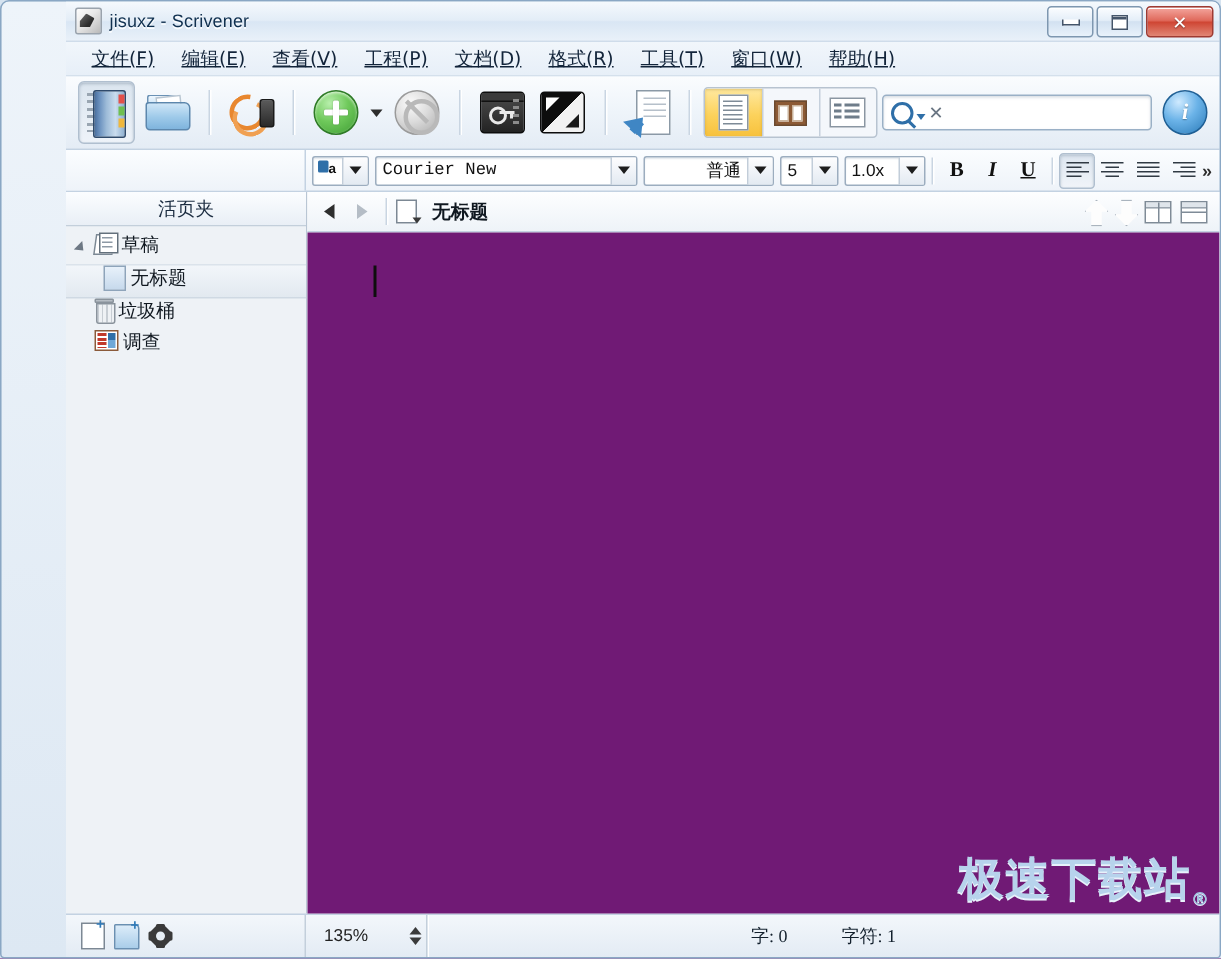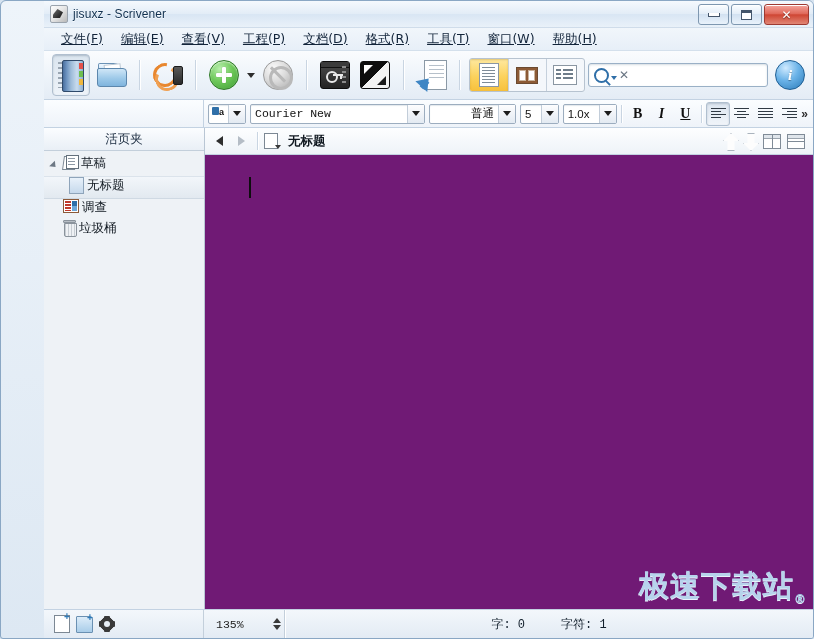--- a/index.html
+++ b/index.html
@@ -298,28 +298,28 @@
   .ic-newfld{width:15px;height:15px;background:linear-gradient(to bottom,#dcecf9,#a9cde9);border:1px solid #6a90b2;position:relative;border-radius:1px 3px 1px 1px;}
   .ic-gear{width:16px;height:16px;position:relative;}
   .ic-gear .g1{position:absolute;left:0;top:5px;width:16px;height:6px;background:#3a3a3a;border-radius:1px;}
   .ic-gear .g2{position:absolute;left:5px;top:0;width:6px;height:16px;background:#3a3a3a;border-radius:1px;}
   .ic-gear .g3{position:absolute;left:1px;top:1px;width:14px;height:14px;background:#3a3a3a;border-radius:3px;transform:rotate(45deg);
      clip-path:polygon(30% 0,70% 0,70% 30%,100% 30%,100% 70%,70% 70%,70% 100%,30% 100%,30% 70%,0 70%,0 30%,30% 30%);}
   .ic-gear .hole{position:absolute;left:5px;top:5px;width:6px;height:6px;background:#e7eef5;border-radius:50%;z-index:2;}
   .zoom-cell{
     width:68px;margin-left:12px;height:18px;display:flex;align-items:center;
     font-size:11.5px;color:#222;justify-content:space-between;padding-right:3px;box-sizing:border-box;
-    font-family:Liberation Mono, monospace;
+    font-family:Liberation Sans, sans-serif;
   }
   .spin{display:flex;flex-direction:column;gap:2px;align-items:center;}
   .spin .u{width:0;height:0;border-left:4px solid transparent;border-right:4px solid transparent;border-bottom:5px solid #3a3a3a;}
   .spin .d{width:0;height:0;border-left:4px solid transparent;border-right:4px solid transparent;border-top:5px solid #3a3a3a;}
   .sb-div{width:1px;height:100%;background:#c3cfdb;box-shadow:1px 0 0 #fff;}
   .sb-counts{flex:1;display:flex;align-items:center;justify-content:center;gap:36px;
-     font-size:12px;color:#13202d;font-family:Liberation Mono, monospace;}
+     font-size:12px;color:#13202d;font-family:Liberation Serif, serif;}
 </style>
 </head>
 <body>
 
 <div class="window">
 
   <div class="titlebar">
     <div class="title-icon"></div>
     <div class="title-text">jisuxz - Scrivener</div>
     <div class="win-buttons">
@@ -568,34 +568,34 @@
         </div>
 
         <div class="tree-row selected">
           <span class="indent"></span>
           <span class="ic-page"></span>
           <span>无标题</span>
         </div>
 
         <div class="tree-row">
           <span class="tw"></span>
+          <span class="ic-trash">
+            <span class="lid"></span>
+              <span class="can"></span>
+          </span>
+          <span>垃圾桶</span>
+        </div>
+
+        <div class="tree-row">
+          <span class="tw"></span>
           <span class="ic-research">
             <span class="c1"></span>
               <span class="c2"></span>
           </span>
           <span>调查</span>
-        </div>
-
-        <div class="tree-row">
-          <span class="tw"></span>
-          <span class="ic-trash">
-            <span class="lid"></span>
-              <span class="can"></span>
-          </span>
-          <span>垃圾桶</span>
         </div>
 
       </div>
     </div>
 
     <div class="editor-col">
       <div class="editor-header">
         <div class="navbtn">
           <span class="tri-l"></span>
         </div>

